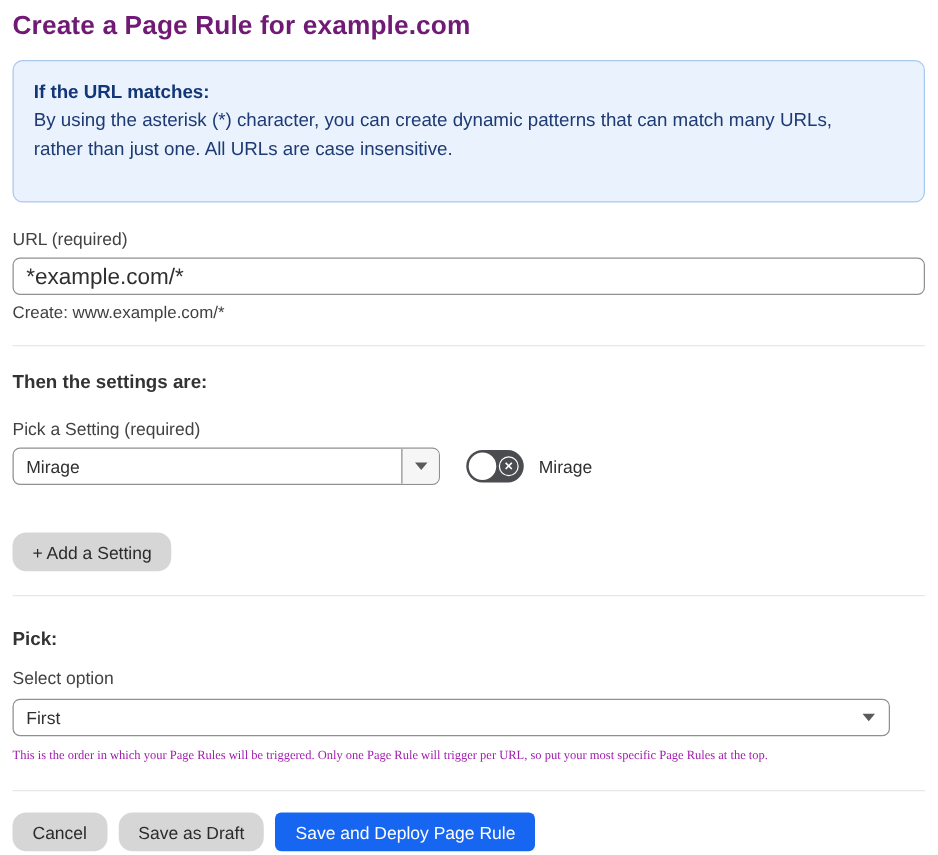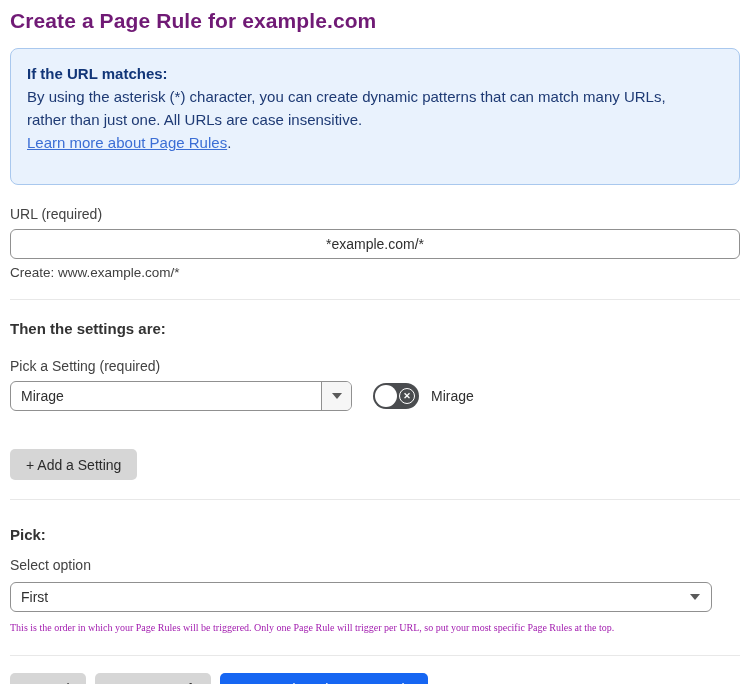--- a/index.html
+++ b/index.html
@@ -33,23 +33,23 @@
     color: #3b6ed5; text-decoration: underline; cursor: pointer;
   }
 
   .field-label {
     font-size: 14px; color: #424242; margin-top: 21px; margin-bottom: 7px;
   }
 
   .text-input {
     width: 730px; height: 30px;
     border: 1px solid #909090; border-radius: 6px;
-    padding: 0 10px; font-size: 14px; color: #2f2f2f;
+    padding: 0 10px; font-size: 18px; color: #2f2f2f;
     font-family: "Liberation Sans", sans-serif;
-    background: #fff; outline: none; text-align: center;
+    background: #fff; outline: none;
   }
 
   .helper-text {
     font-size: 13.5px; color: #404040; margin-top: 6px;
   }
 
   .divider {
     border: none; border-top: 1px solid #e8e8e8;
     margin-top: 19px;
   }
@@ -104,21 +104,21 @@
     line-height: 1;
   }
   .toggle-label { font-size: 14px; color: #2f2f2f; margin-left: 12px; }
 
   .btn {
     display: inline-flex; align-items: center; justify-content: center;
     height: 31px; border: none; border-radius: 5px;
     font-size: 14px; font-family: "Liberation Sans", sans-serif;
     cursor: pointer; padding: 0 16px;
   }
-  .btn-gray { background: #d6d6d6; color: #2b2b2b; }
+  .btn-gray { background: #d6d6d6; color: #2b2b2b; border-radius: 11px; }
   .btn-primary { background: #1666f2; color: #ffffff; }
 
   .add-setting-btn { margin-top: 38px; }
 
   .order-heading { margin-top: 26px; }
   .order-label { margin-top: 14px; margin-bottom: 9px; }
 
   .select-control.order-select { width: 702px; }
   .select-control .plain-arrow {
     width: 32px; display: flex; align-items: center; justify-content: center;
@@ -137,21 +137,20 @@
 </head>
 <body>
 
 <div class="container">
 
   <h1 class="page-title">Create a Page Rule for example.com</h1>
 
   <div class="info-box">
     <div class="info-heading">If the URL matches:</div>
     <div class="info-body"><span>By using the asterisk (*) character, you can create dynamic patterns that can match many URLs, rather than just one. All URLs are case insensitive.</span></div>
-    <div><a class="info-link">Learn more about Page Rules</a><span>.</span></div>
   </div>
 
   <div class="field-label">URL (required)</div>
   <input class="text-input" type="text" value="*example.com/*" style="">
   <div class="helper-text">Create: www.example.com/*</div>
 
   <hr class="divider">
 
   <div class="section-heading">Then the settings are:</div>
 

